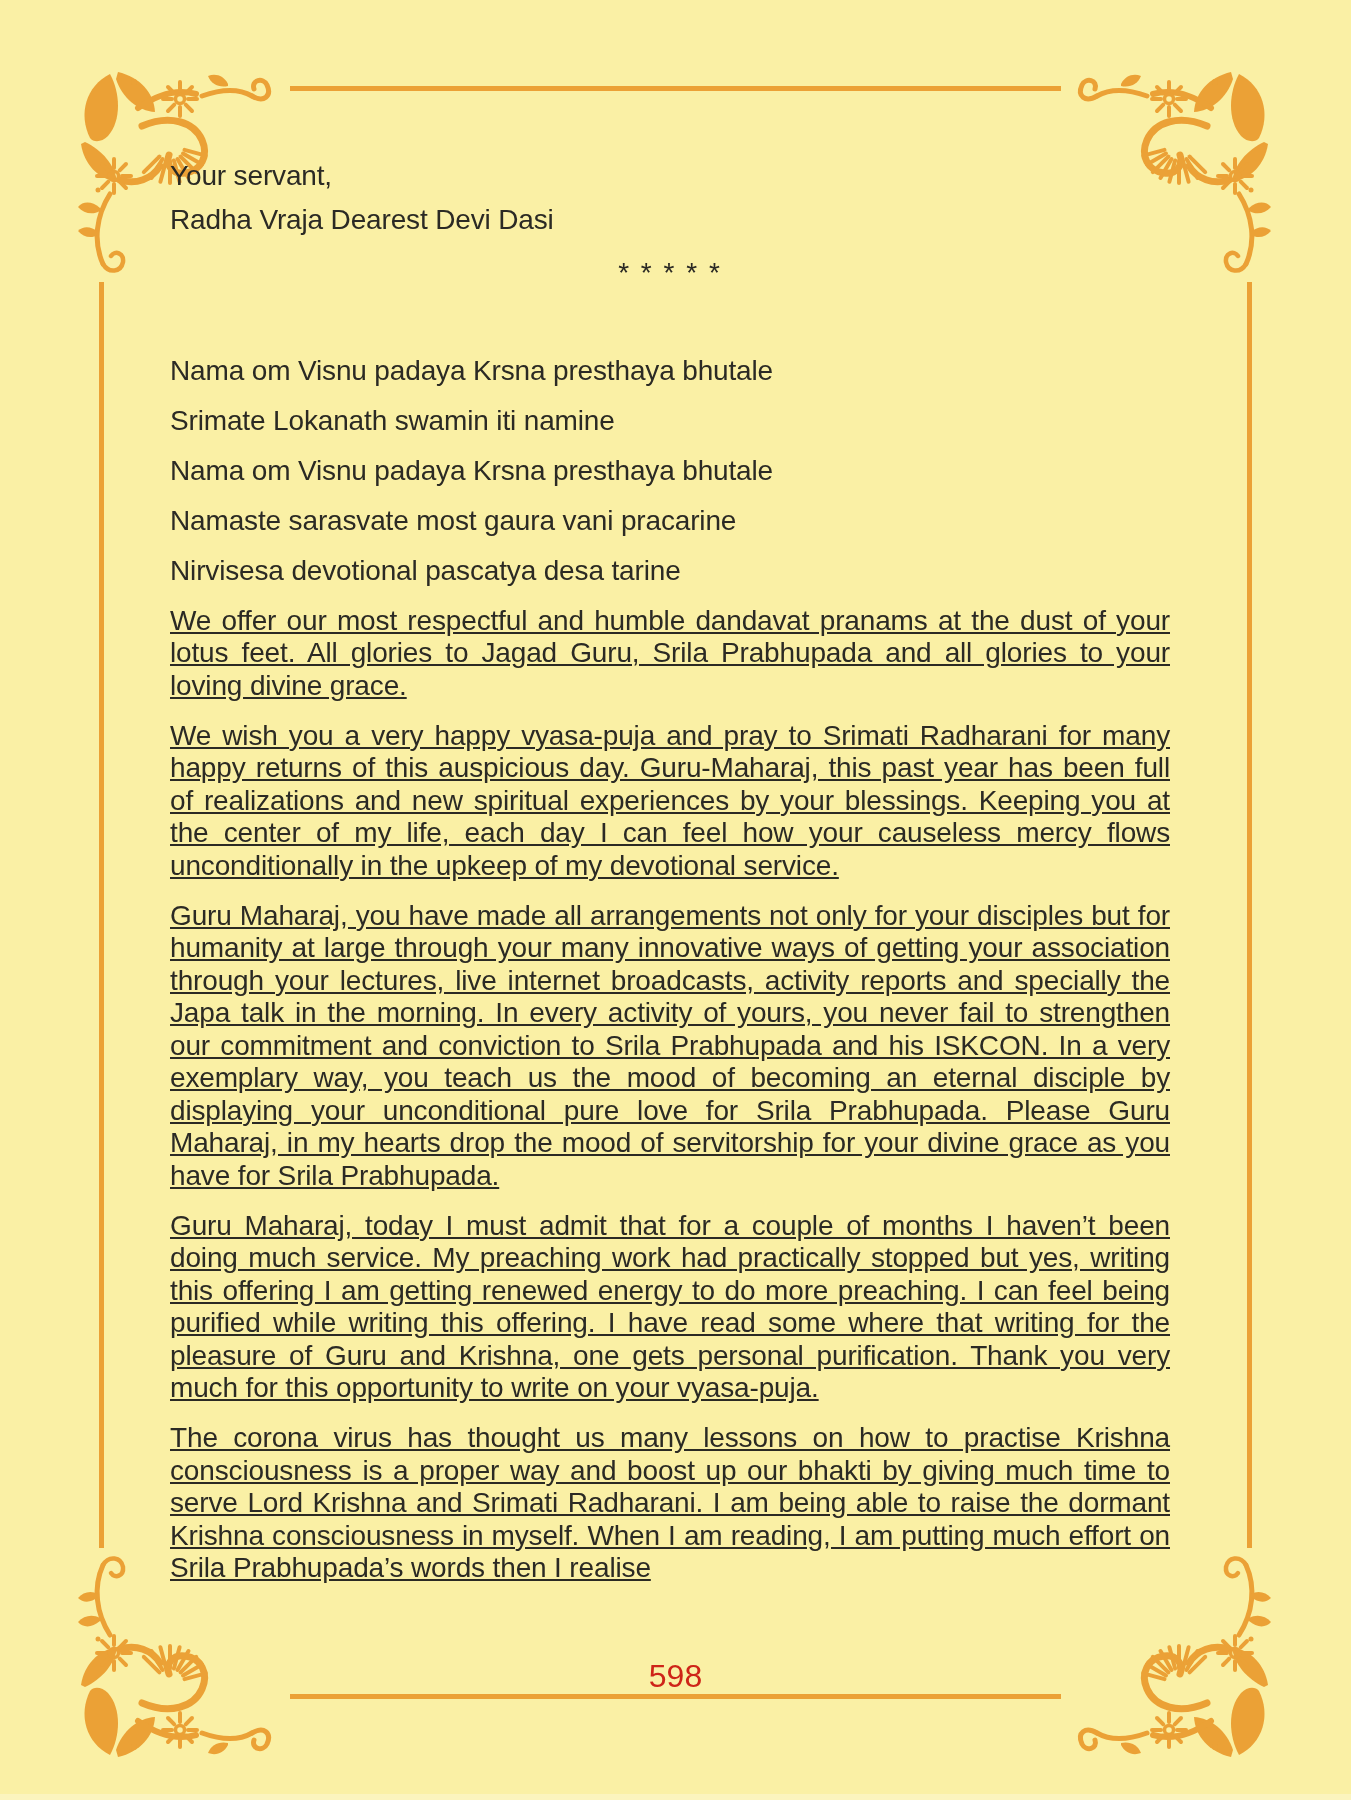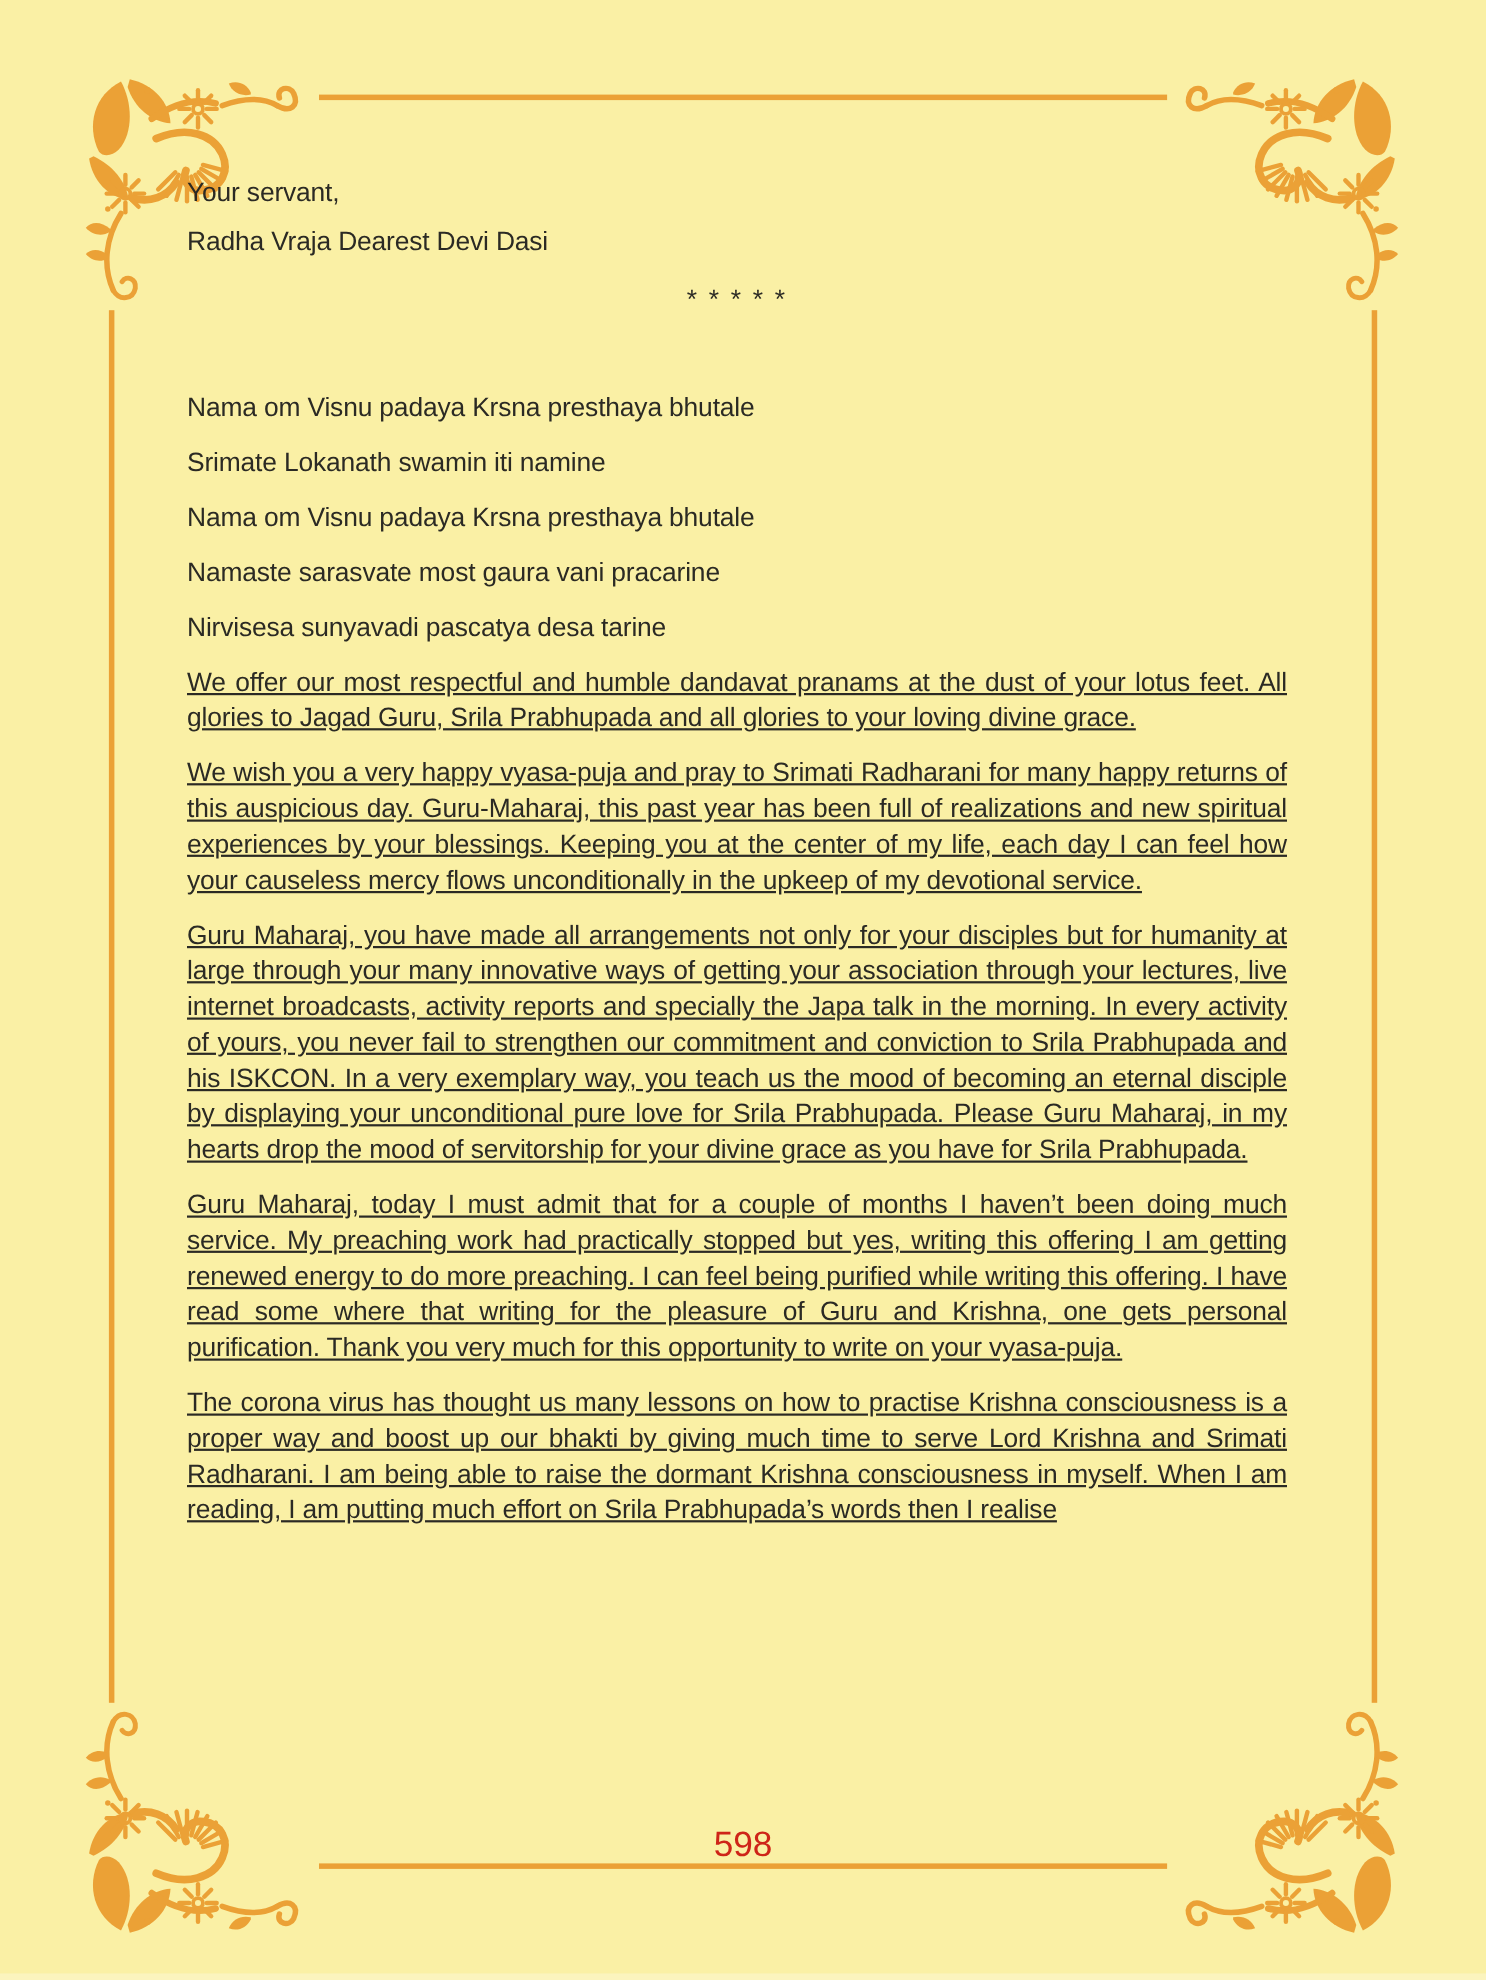--- a/index.html
+++ b/index.html
@@ -31,21 +31,21 @@
   .corner.br{right:80px;top:1552px;transform:scale(-1,-1);}
   .of{fill:var(--ornament);}
   .os{stroke:var(--ornament);fill:none;stroke-linecap:round;}
   .w4{stroke-width:4;} .w45{stroke-width:4.5;} .w5{stroke-width:5;}
   .w6{stroke-width:6;} .w7{stroke-width:7;}
   
   .content{
     position:absolute;left:170px;top:0;width:1000px;
     padding-top:160px;
     color:var(--text);
-    font-size:24px;line-height:32.5px;letter-spacing:-0.15px;
+    font-size:28px;line-height:32.5px;letter-spacing:-0.15px;
   }
   .content p{margin:0 0 17.5px;}
   .content p.sig{margin:0 0 11px;}
   .content p.separator{margin:20.5px 0 65.5px;text-align:center;letter-spacing:2px;}
   .content p.para{text-align:justify;text-decoration:underline;}
   .pageno{
     position:absolute;left:0;right:0;top:1660px;
     text-align:center;color:var(--page-number);
     font-size:32px;line-height:32px;
   }
@@ -144,21 +144,21 @@
   <div class="content">
     <p class="sig">Your servant,</p>
     <p class="sig">Radha Vraja Dearest Devi Dasi</p>
 
     <p class="separator">* * * * *</p>
 
     <p>Nama om Visnu padaya Krsna presthaya bhutale</p>
     <p>Srimate Lokanath swamin iti namine</p>
     <p>Nama om Visnu padaya Krsna presthaya bhutale</p>
     <p>Namaste sarasvate most gaura vani pracarine</p>
-    <p>Nirvisesa sunyavadi pascatya desa tarine</p>
+    <p>Nirvisesa devotional pascatya desa tarine</p>
 
 
     <p class="para">We offer our most respectful and humble dandavat pranams at the dust of your lotus feet. All glories to Jagad Guru, Srila Prabhupada and all glories to your loving divine grace.</p>
     <p class="para">We wish you a very happy vyasa-puja and pray to Srimati Radharani for many happy returns of this auspicious day. Guru-Maharaj, this past year has been full of realizations and new spiritual experiences by your blessings. Keeping you at the center of my life, each day I can feel how your causeless mercy flows unconditionally in the upkeep of my devotional service.</p>
     <p class="para">Guru Maharaj, you have made all arrangements not only for your disciples but for humanity at large through your many innovative ways of getting your association through your lectures, live internet broadcasts, activity reports and specially the Japa talk in the morning. In every activity of yours, you never fail to strengthen our commitment and conviction to Srila Prabhupada and his ISKCON. In a very exemplary way, you teach us the mood of becoming an eternal disciple by displaying your unconditional pure love for Srila Prabhupada. Please Guru Maharaj, in my hearts drop the mood of servitorship for your divine grace as you have for Srila Prabhupada.</p>
     <p class="para">Guru Maharaj, today I must admit that for a couple of months I haven’t been doing much service. My preaching work had practically stopped but yes, writing this offering I am getting renewed energy to do more preaching. I can feel being purified while writing this offering. I have read some where that writing for the pleasure of Guru and Krishna, one gets personal purification. Thank you very much for this opportunity to write on your vyasa-puja.</p>
     <p class="para">The corona virus has thought us many lessons on how to practise Krishna consciousness is a proper way and boost up our bhakti by giving much time to serve Lord Krishna and Srimati Radharani. I am being able to raise the dormant Krishna consciousness in myself. When I am reading, I am putting much effort on Srila Prabhupada’s words then I realise</p>
   </div>
 
   <div class="pageno">598</div>

